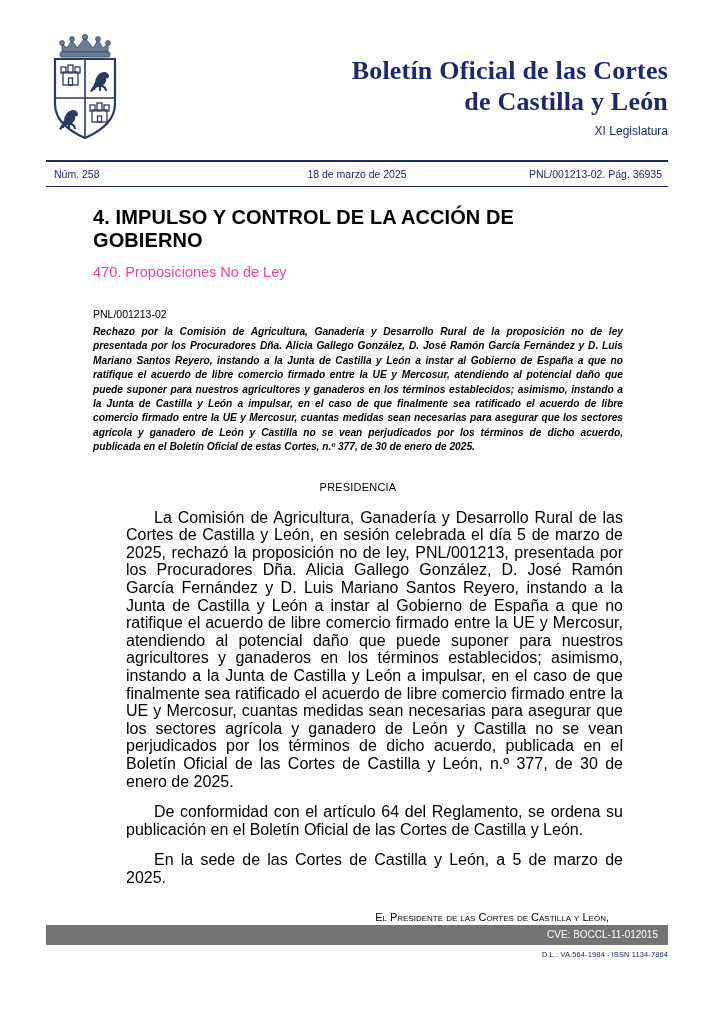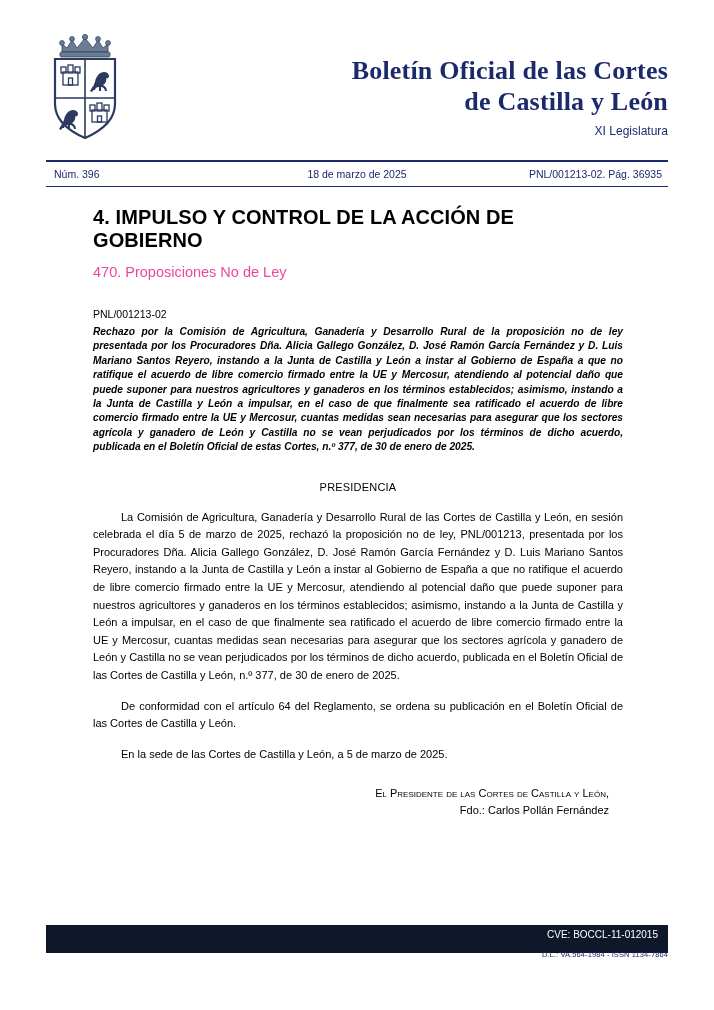--- a/index.html
+++ b/index.html
@@ -153,25 +153,26 @@
 
   .presidencia {
     text-align: center;
     font-size: 11px;
     font-weight: normal;
     margin-top: 26px;
     letter-spacing: 0.2px;
   }
 
   .para {
-    font-size: 11px;
+    font-size: 16px;
     line-height: 17.6px;
     text-align: justify;
     margin-top: 16px;
     text-indent: 28px;
+    margin-left: 33px;
   }
   .para.tight {
     margin-top: 13px;
   }
 
   .signature {
     margin-top: 22px;
     text-align: right;
     font-size: 11px;
     line-height: 17px;
@@ -184,22 +185,22 @@
   .signature .line2 {
     padding-right: 14px;
   }
 
   
   .footer-bar {
     position: absolute;
     left: 46px;
     top: 925px;
     width: 622px;
-    height: 28px;
-    background: #0f172a;
+    height: 20px;
+    background: #737373;
   }
   .footer-cve {
     position: absolute;
     right: 10px;
     top: 4px;
     color: #ffffff;
     font-size: 10px;
   }
   .footer-dl {
     position: absolute;
@@ -264,21 +265,21 @@
 
     <div class="title-block">
       <div class="title-line1">Boletín Oficial de las Cortes</div>
       <div class="title-line2">de Castilla y León</div>
       <div class="title-legis">XI Legislatura</div>
     </div>
   </div>
 
   <div class="rule-top"></div>
   <div class="infobar">
-    <span class="num">Núm. 396</span>
+    <span class="num">Núm. 258</span>
     <span class="date">18 de marzo de 2025</span>
     <span class="ref">PNL/001213-02. Pág. 36935</span>
   </div>
   <div class="rule-bottom"></div>
 
   <div class="content">
 
     <div class="section-title">4. IMPULSO Y CONTROL DE LA ACCIÓN DE GOBIERNO</div>
     <div class="subsection-title">470. Proposiciones No de Ley</div>
 

